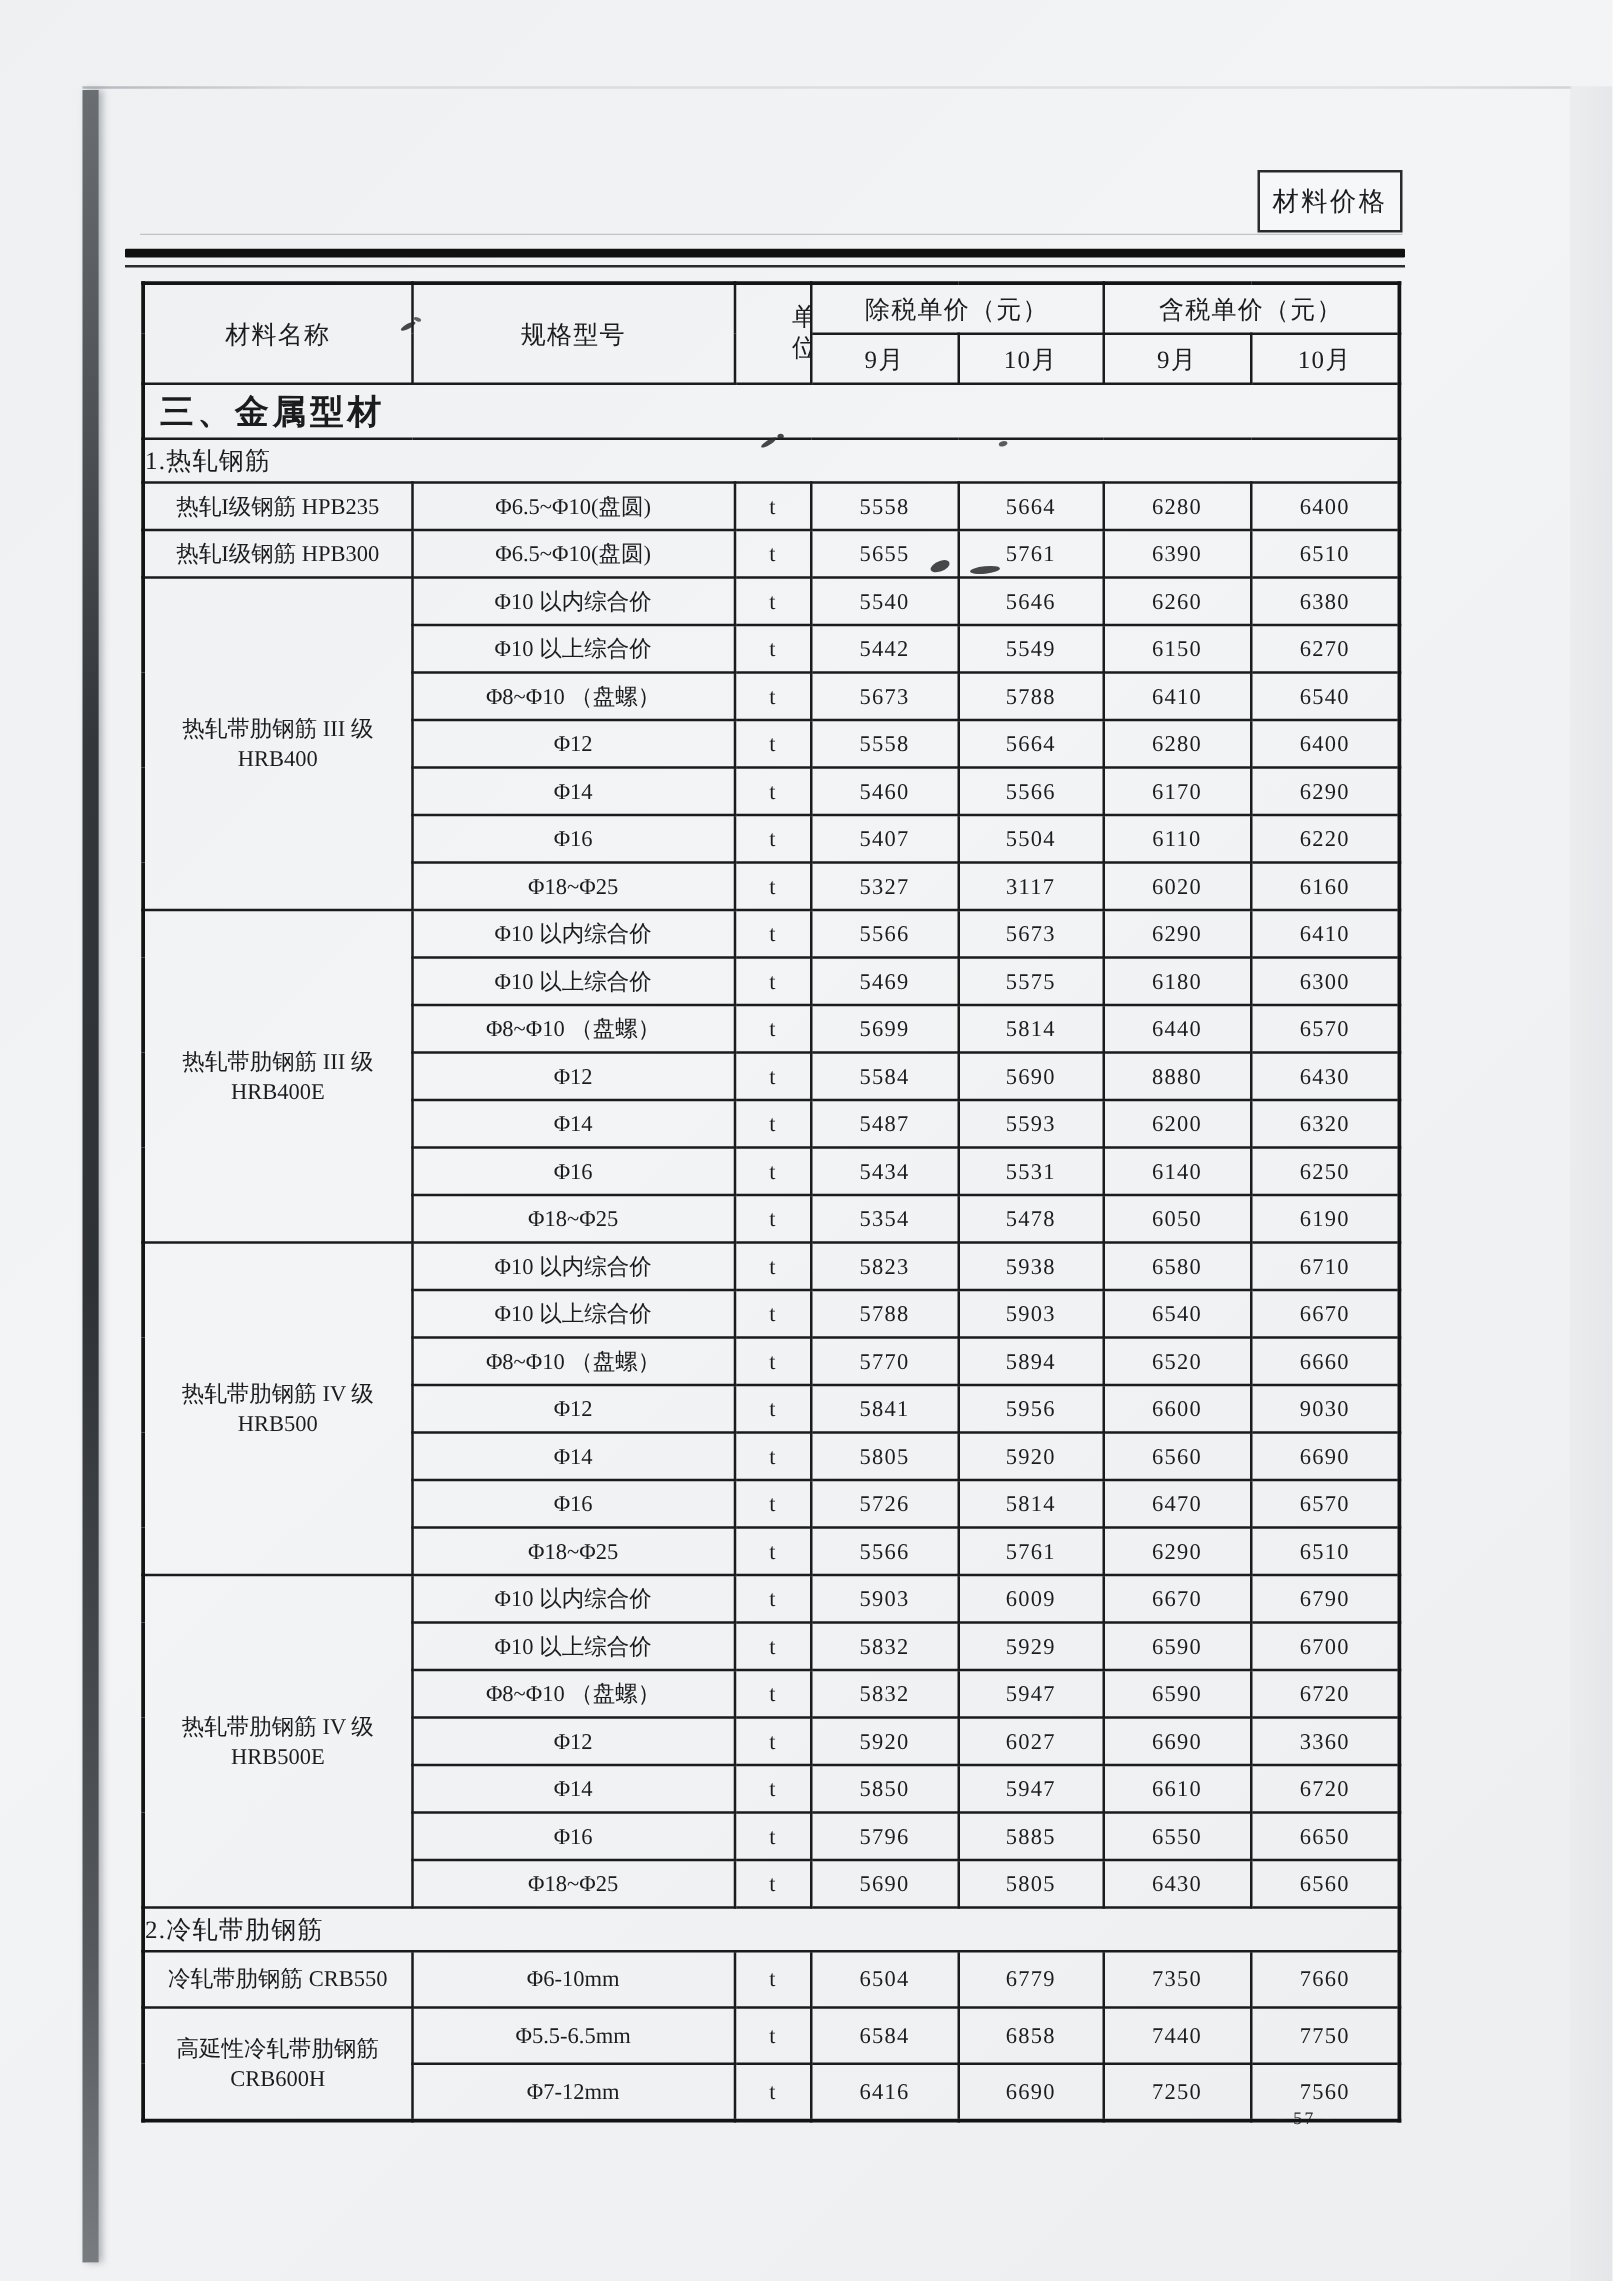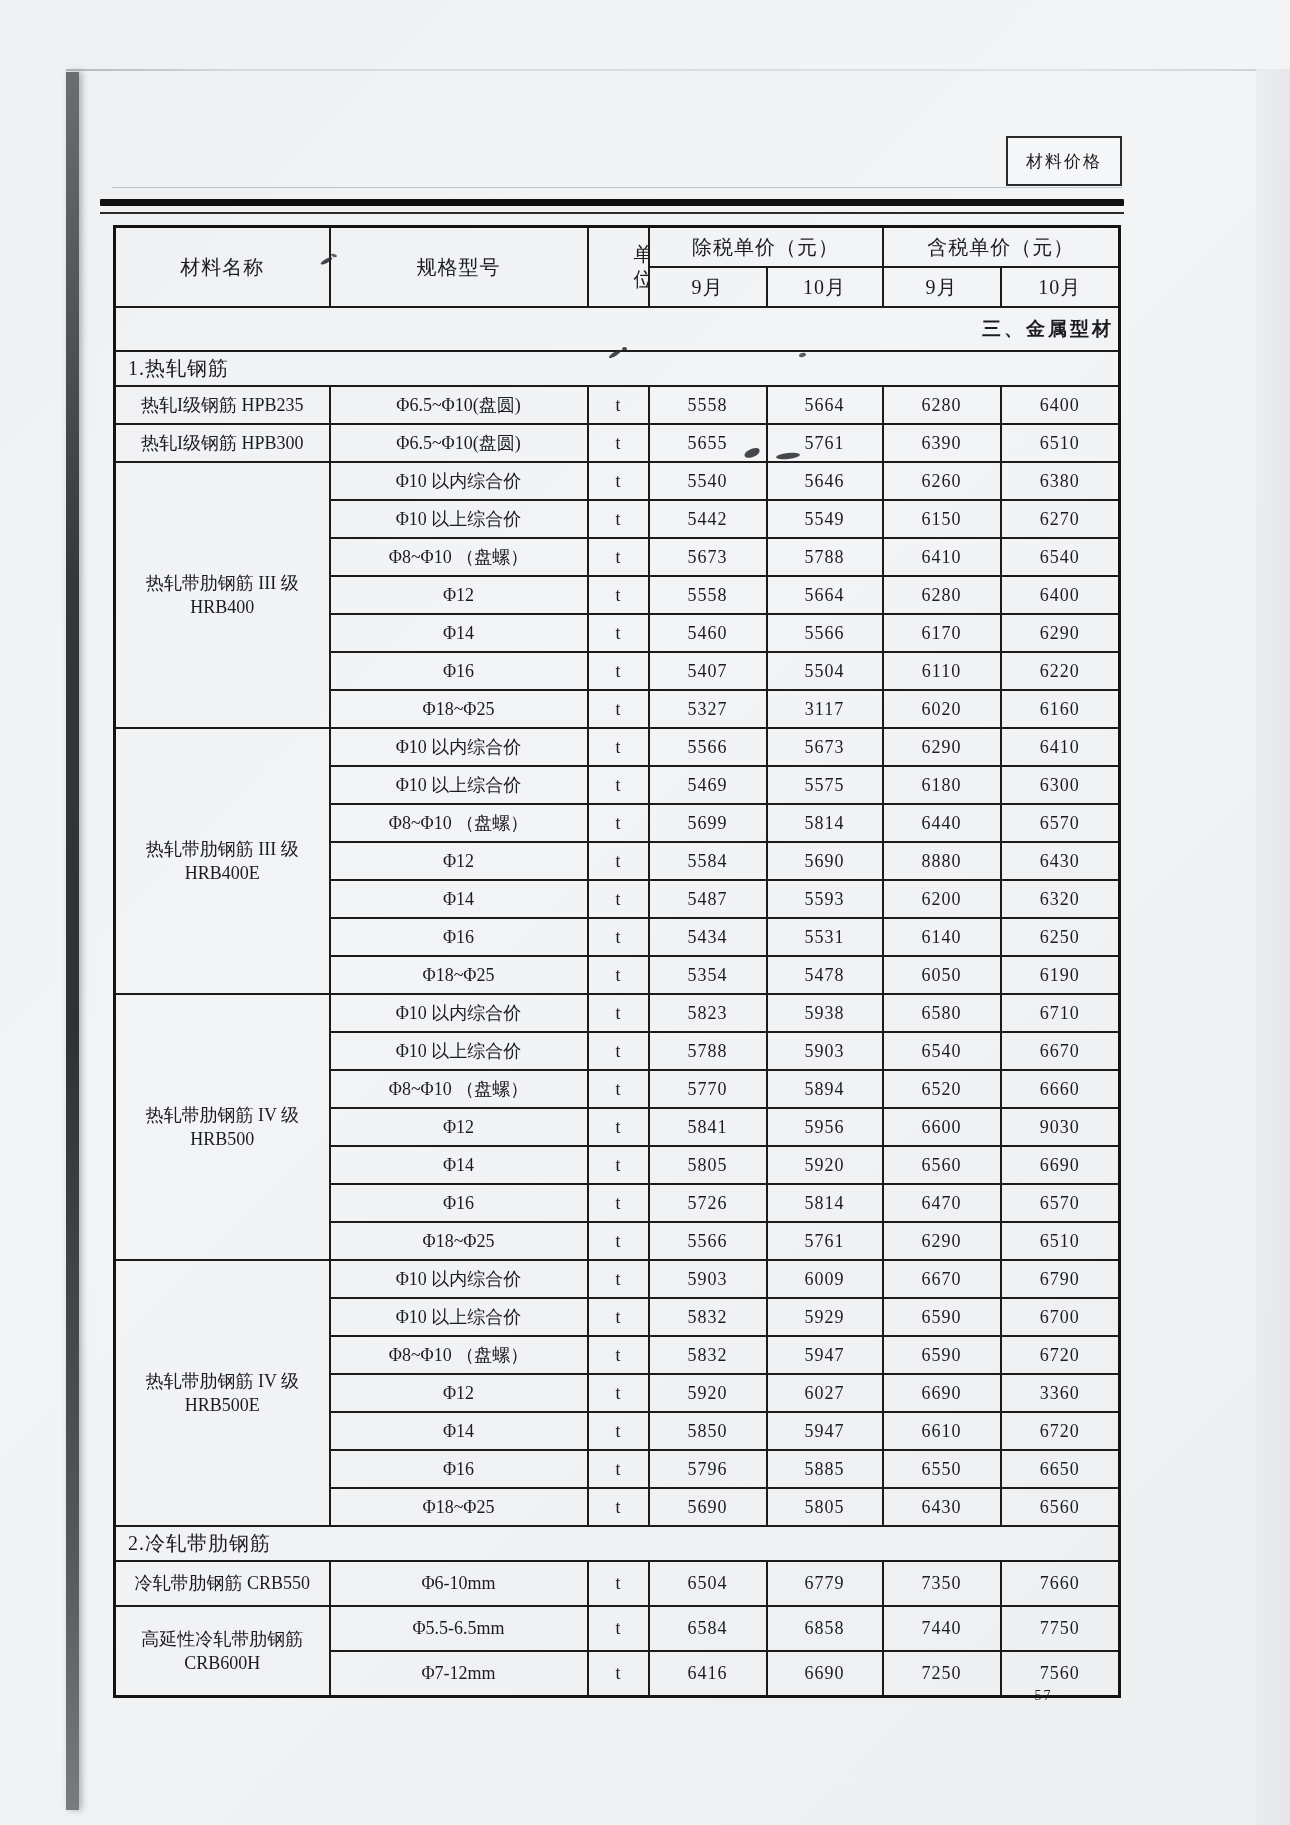--- a/index.html
+++ b/index.html
@@ -18,32 +18,32 @@
     box-shadow:3px 0 6px rgba(120,126,132,.55);}
   .right-margin-shade{position:absolute;left:1256px;top:69px;width:34px;height:1756px;
     background:linear-gradient(to right,#e9ebed,#e2e4e7);opacity:.8;}
   
   .rule-faint{position:absolute;left:112px;top:187px;width:1010px;height:1px;background:#b2b8bd;opacity:.8;}
   .rule-thick{position:absolute;left:100px;top:199px;width:1024px;height:7px;background:#101010;border-radius:1px;}
   .rule-thin{position:absolute;left:100px;top:212px;width:1024px;height:2px;background:#2b2b2b;}
   
   .badge{position:absolute;left:1006px;top:136px;width:112px;height:46px;
     border:2px solid #2a2a2a;display:flex;align-items:center;justify-content:center;
-    font-size:17px;letter-spacing:2px;background:rgba(255,255,255,.25);}
+    font-size:21px;letter-spacing:2px;background:rgba(255,255,255,.25);}
   
   table.price{position:absolute;left:113px;top:225px;width:1005px;
     border-collapse:collapse;table-layout:fixed;background:transparent;}
   table.price th,table.price td{
     border:2px solid #1b1b1b;padding:0 4px;text-align:center;vertical-align:middle;
     font-weight:normal;overflow:hidden;}
   table.price{border:3px solid #141414;}
   thead th{height:38px;font-size:20px;letter-spacing:1px;}
   th.stack-cell .stack{display:inline-block;width:1.15em;word-break:break-all;line-height:1.25;font-size:20px;margin-left:40px;}
-  tr.section-row td{height:42px;text-align:right;padding-left:12px;font-size:19px;font-weight:600;letter-spacing:3px;}
-  tr.subsection-row td{height:33px;text-align:left;padding-left:12px;font-size:20px;letter-spacing:1px;}
+  tr.section-row td{height:42px;text-align:left;padding-left:12px;font-size:27px;font-weight:600;letter-spacing:3px;}
+  tr.subsection-row td{height:33px;text-align:left;padding-left:0;font-size:20px;letter-spacing:1px;}
   tr.data-row td{height:36px;font-size:18px;}
   tr.data-row.tall td{height:43px;}
   td.mat{white-space:pre-line;line-height:1.35;font-size:18px;padding:0 2px;}
   td.num{font-size:19px;letter-spacing:1px;}
   td.unit{font-size:18px;}
   
   .page-number{position:absolute;left:1020px;top:1688px;font-size:14px;letter-spacing:2px;}
   
   .smudge{position:absolute;background:#26282b;border-radius:50%;opacity:.85;}
   .sm1{left:320px;top:259px;width:13px;height:4px;transform:rotate(-28deg);}

